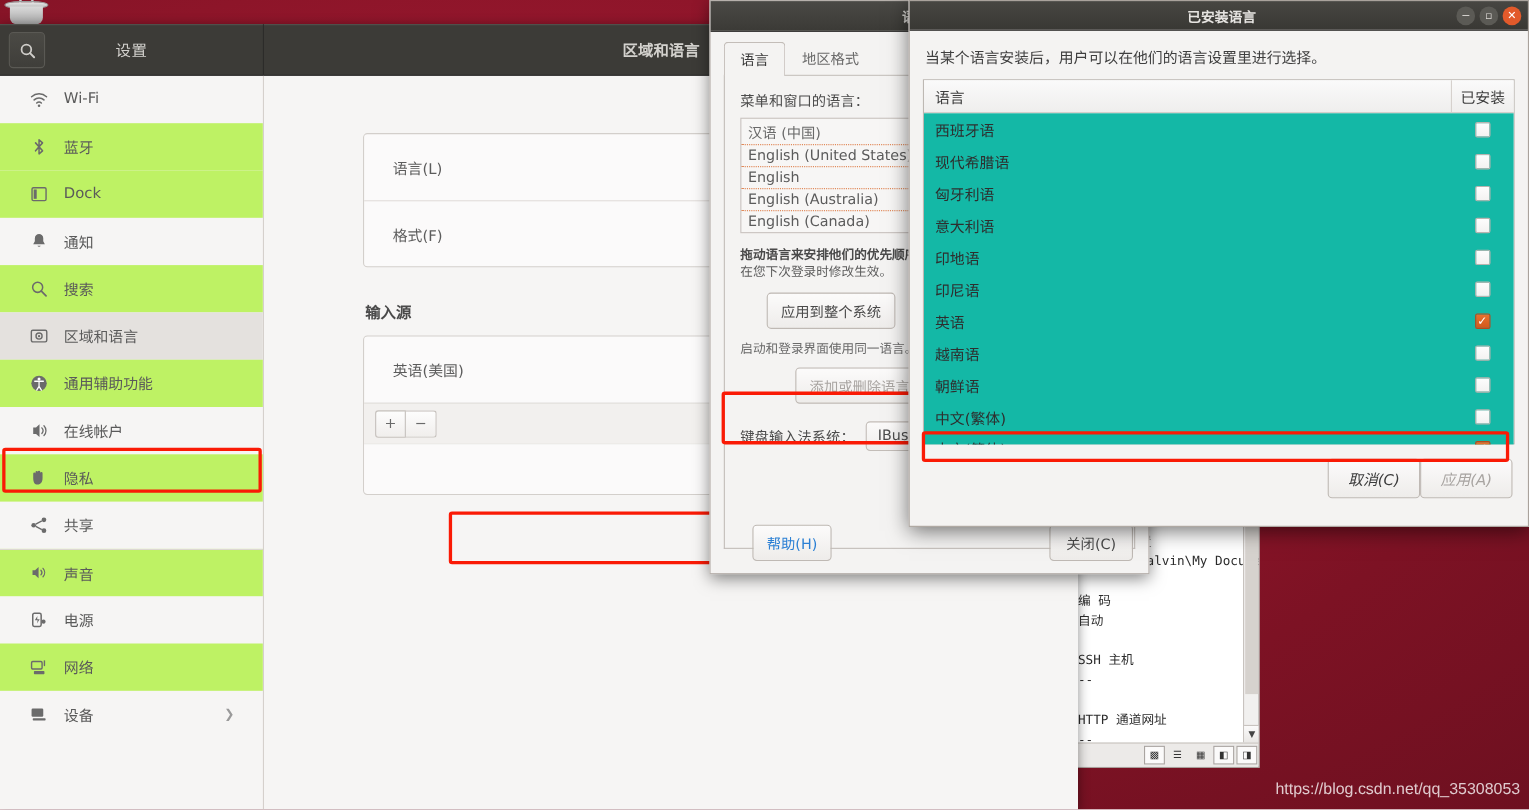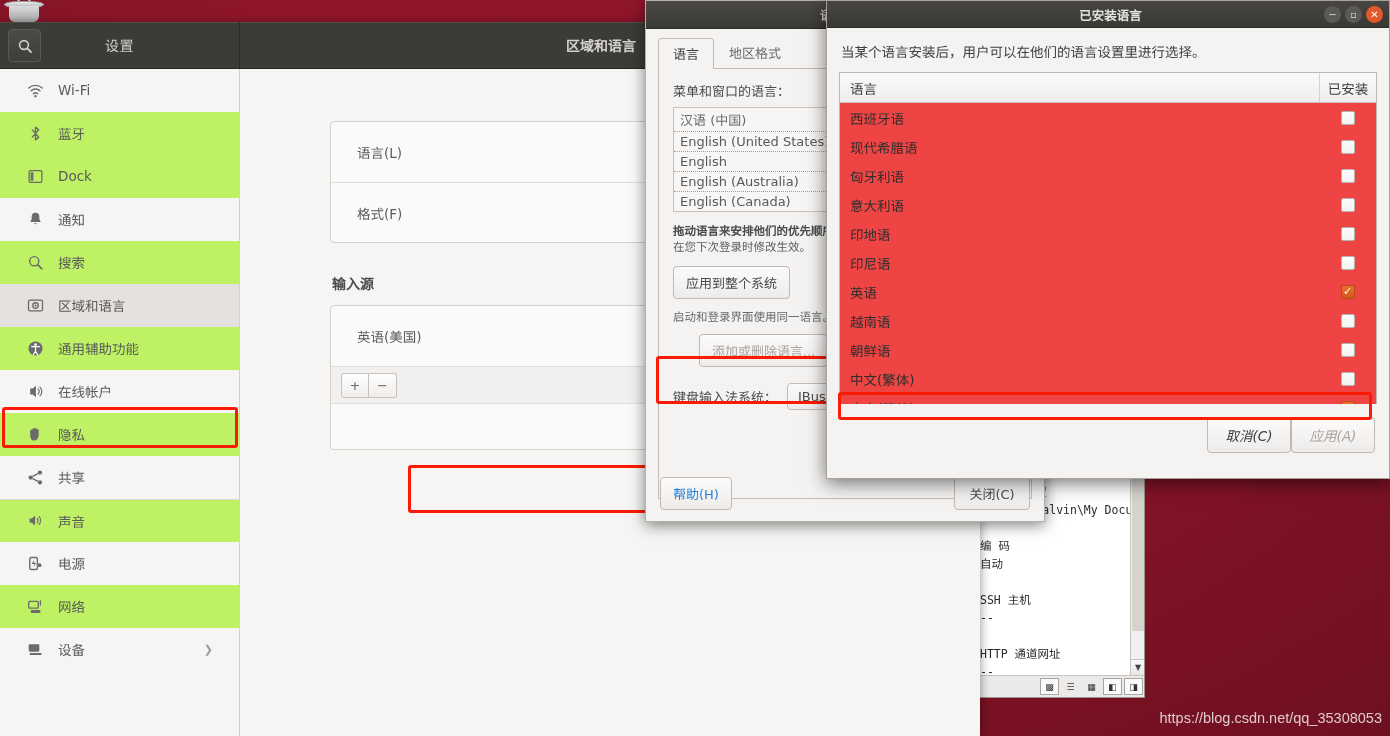--- a/index.html
+++ b/index.html
@@ -153,21 +153,21 @@
     padding: 2px 6px; font-size: 13px; color: #5b5b5b;
     border-bottom: 1px dotted #e08a5a;
   }
   .lang-list-item.top { color: #6a6a6a; }
   .hint-strong { margin-top: 10px; font-size: 11.5px; font-weight: bold; color: #4a4a4a; }
   .hint-normal { font-size: 11.5px; color: #5c5c5c; }
   .btn {
     display: inline-flex; align-items: center; justify-content: center;
     border: 1px solid #bfb9b4; border-radius: 4px;
     background: linear-gradient(180deg,#fcfbfb,#eeecea);
-    color: #4a4a4a; font-size: 13px; padding: 6px 12px;
+    color: #4a4a4a; font-size: 13px; padding: 6px 12px; margin-left: 24px;
   }
   .btn.dim { color: #a9a5a2; }
   .btn.link { color: #2a7fd4; }
   .small-note { font-size: 11.5px; color: #6a6a6a; margin: 9px 0 6px 0; }
   .ime-row { display: flex; align-items: center; gap: 10px; margin-top: 16px; font-size: 13px; color: #4c4c4c; }
   .ime-combo {
     border: 1px solid #c3bdb8; border-radius: 4px;
     background: linear-gradient(180deg,#fbfafa,#efedeb);
     padding: 5px 10px; min-width: 64px; color: #4c4c4c; font-size: 13px;
   }
@@ -205,21 +205,21 @@
   }
   .thead {
     display: flex; height: 30px; background: linear-gradient(180deg,#fafafa,#efeeed);
     border-bottom: 1px solid #c9c4bf; font-size: 13.5px; color: #3d3d3d;
   }
   .th-lang { flex: 1; display: flex; align-items: center; padding-left: 10px; }
   .th-inst {
     width: 57px; display: flex; align-items: center; justify-content: center;
     border-left: 1px solid #d6d1cd;
   }
-  .tbody { height: 301px; overflow: hidden; background: #ef4444; }
+  .tbody { height: 301px; overflow: hidden; background: #14b8a6; }
   .trow {
     display: flex; align-items: center; height: 29px; font-size: 13.5px; color: #2e2e2e;
   }
   .td-lang { flex: 1; padding-left: 10px; }
   .td-inst { width: 57px; display: flex; align-items: center; justify-content: center; }
   .cbx {
     width: 14px; height: 14px; border: 1px solid #b9b4b0; border-radius: 2px;
     background: linear-gradient(180deg,#fdfdfd,#f3f2f1);
   }
   .cbx.checked {

